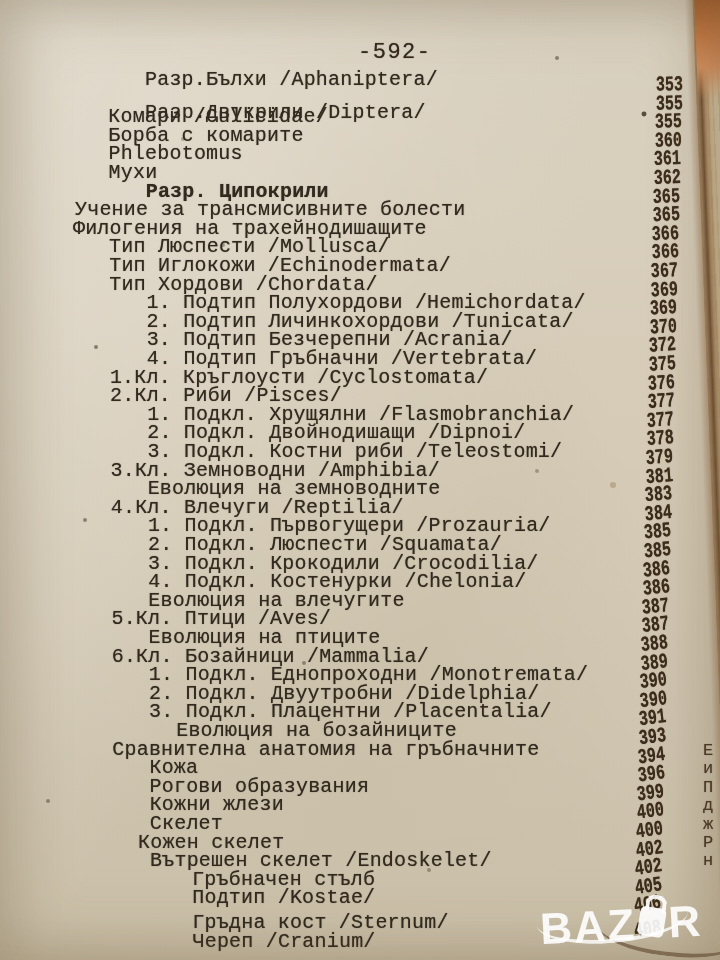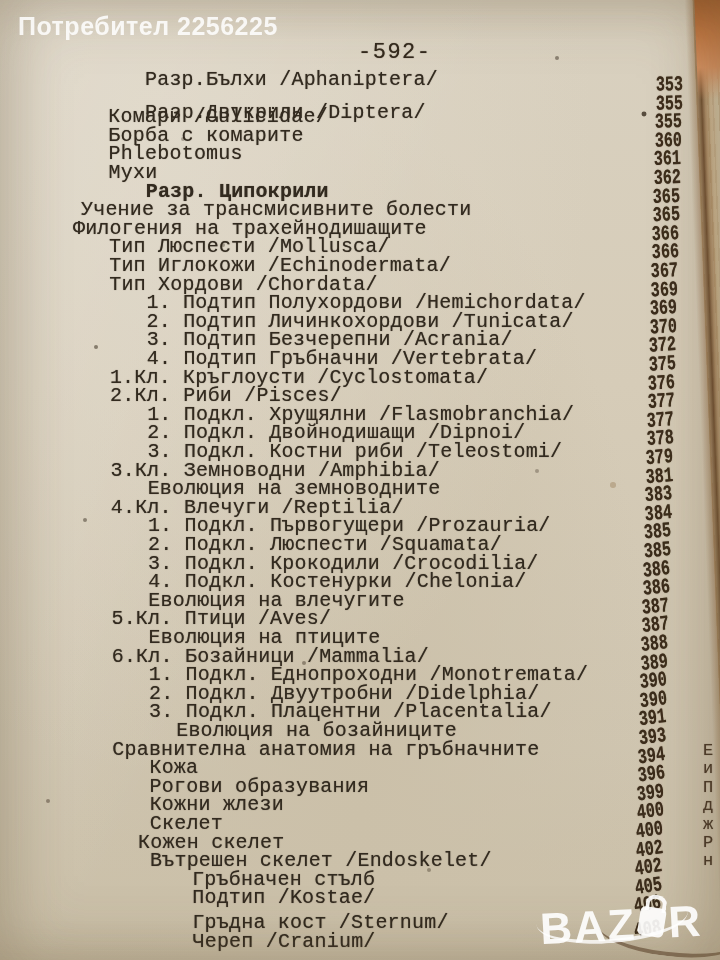--- a/index.html
+++ b/index.html
@@ -118,21 +118,21 @@
       <div class="entry" style="left: 108.24px; top: 105.2px;">Комари /Culicidae/</div>
       <div class="pagenum" style="left: 622px; top: 110.2px; transform: rotate(-1.54deg) scaleX(0.72); transform-origin: right center;">355</div>
       <div class="entry" style="left: 108.36px; top: 123.8px;">Борба с комарите</div>
       <div class="pagenum" style="left: 621.5px; top: 128.8px; transform: rotate(-1.71deg) scaleX(0.72); transform-origin: right center;">360</div>
       <div class="entry" style="left: 108.48px; top: 142.4px;">Phlebotomus</div>
       <div class="pagenum" style="left: 621px; top: 147.4px; transform: rotate(-1.88deg) scaleX(0.72); transform-origin: right center;">361</div>
       <div class="entry" style="left: 108.6px; top: 161px;">Мухи</div>
       <div class="pagenum" style="left: 620.5px; top: 166px; transform: rotate(-2.05deg) scaleX(0.72); transform-origin: right center;">362</div>
       <div class="entry" style="left: 145.72px; top: 179.6px; font-weight: bold;">Разр. Ципокрили</div>
       <div class="pagenum" style="left: 620px; top: 184.6px; transform: rotate(-2.22deg) scaleX(0.72); transform-origin: right center;">365</div>
-      <div class="entry" style="left: 81px; top: 198.2px;">Учение за трансмисивните болести</div>
+      <div class="entry" style="left: 75px; top: 198.2px;">Учение за трансмисивните болести</div>
       <div class="pagenum" style="left: 619.5px; top: 203.2px; transform: rotate(-2.39deg) scaleX(0.72); transform-origin: right center;">365</div>
       <div class="entry" style="left: 72.96px; top: 216.8px;">Филогения на трахейнодишащите</div>
       <div class="pagenum" style="left: 619px; top: 221.8px; transform: rotate(-2.56deg) scaleX(0.72); transform-origin: right center;">366</div>
       <div class="entry" style="left: 109.08px; top: 235.4px;">Тип Люспести /Mollusca/</div>
       <div class="pagenum" style="left: 618.5px; top: 240.4px; transform: rotate(-2.73deg) scaleX(0.72); transform-origin: right center;">366</div>
       <div class="entry" style="left: 109.2px; top: 254px;">Тип Иглокожи /Echinodermata/</div>
       <div class="pagenum" style="left: 618px; top: 259px; transform: rotate(-2.9deg) scaleX(0.72); transform-origin: right center;">367</div>
       <div class="entry" style="left: 109.32px; top: 272.6px;">Тип Хордови /Chordata/</div>
       <div class="pagenum" style="left: 617.5px; top: 277.6px; transform: rotate(-3.07deg) scaleX(0.72); transform-origin: right center;">369</div>
       <div class="entry" style="left: 146.44px; top: 291.2px;">1. Подтип Полухордови /Hemichordata/</div>
@@ -213,20 +213,19 @@
     <span>д</span>
     <span>ж</span>
     <span>Р</span>
     <span>н</span>
   </div>
 
   <div class="specks"></div>
   <div class="dark-arc"></div>
   <div class="vignette"></div>
 
-  <div class="wm-user">Потребител 2256225</div>
 
   <div class="swoosh"></div>
   <div class="brand">
     <span>BAZ</span><span class="bag"></span><span>R</span>
   </div>
 
 </div>
 
 </body></html>

